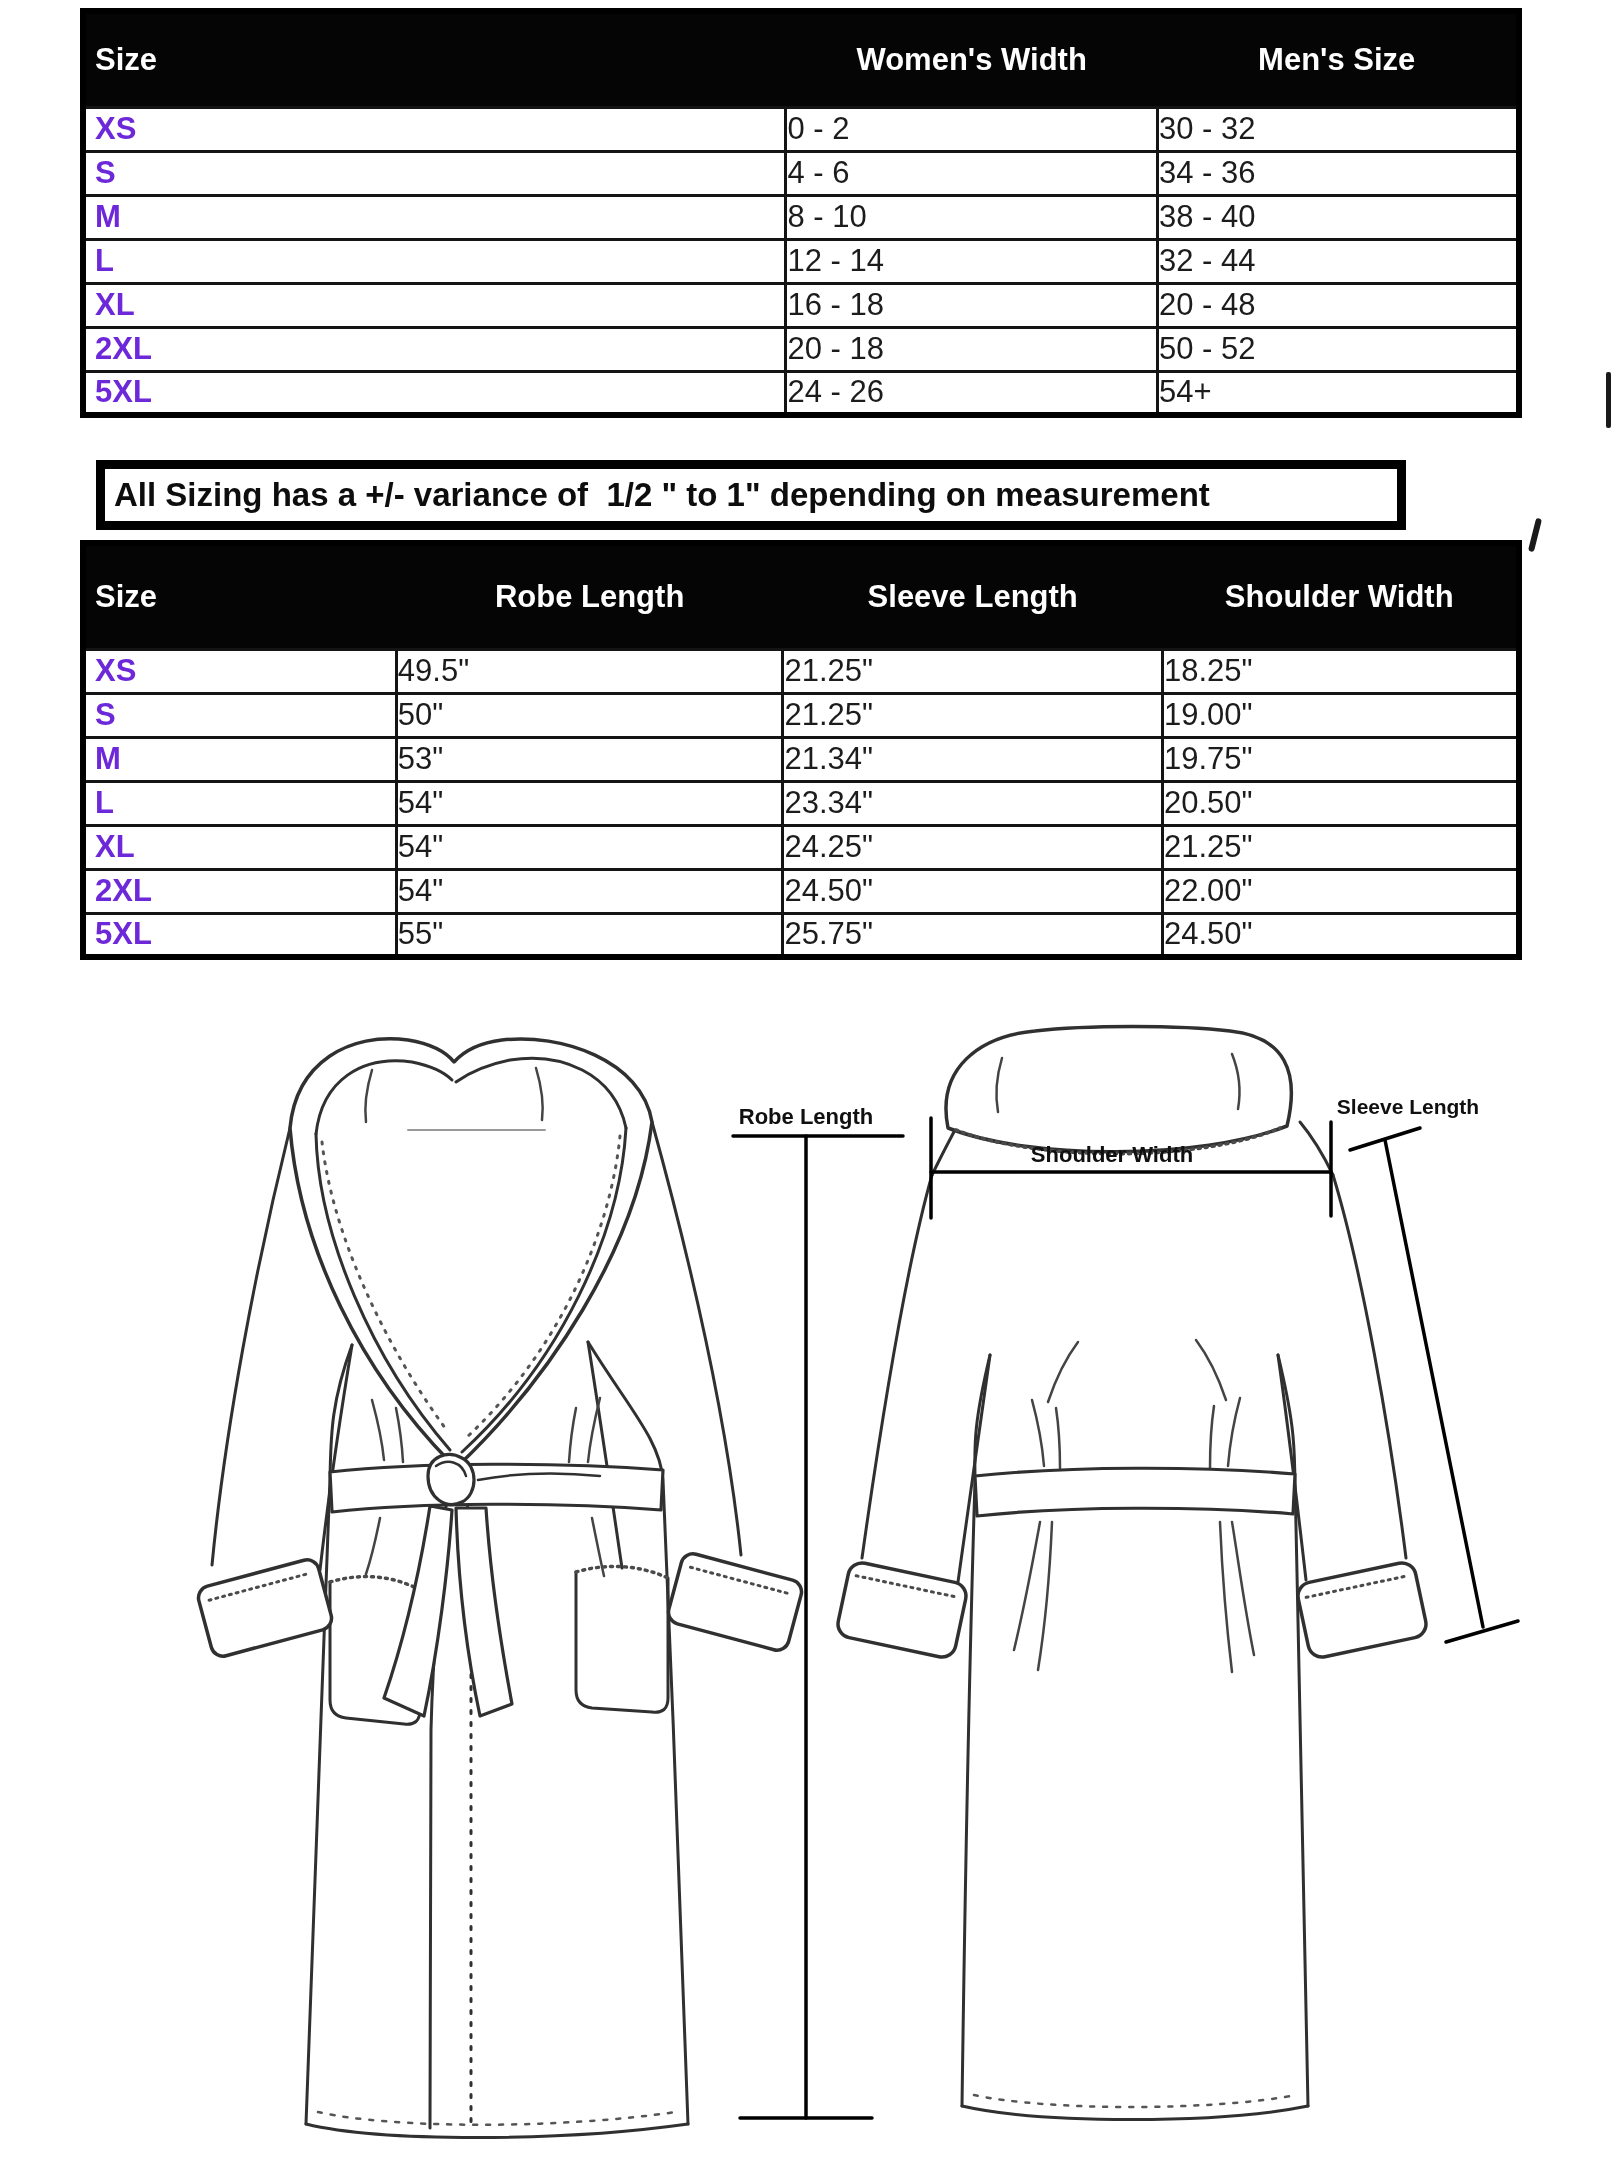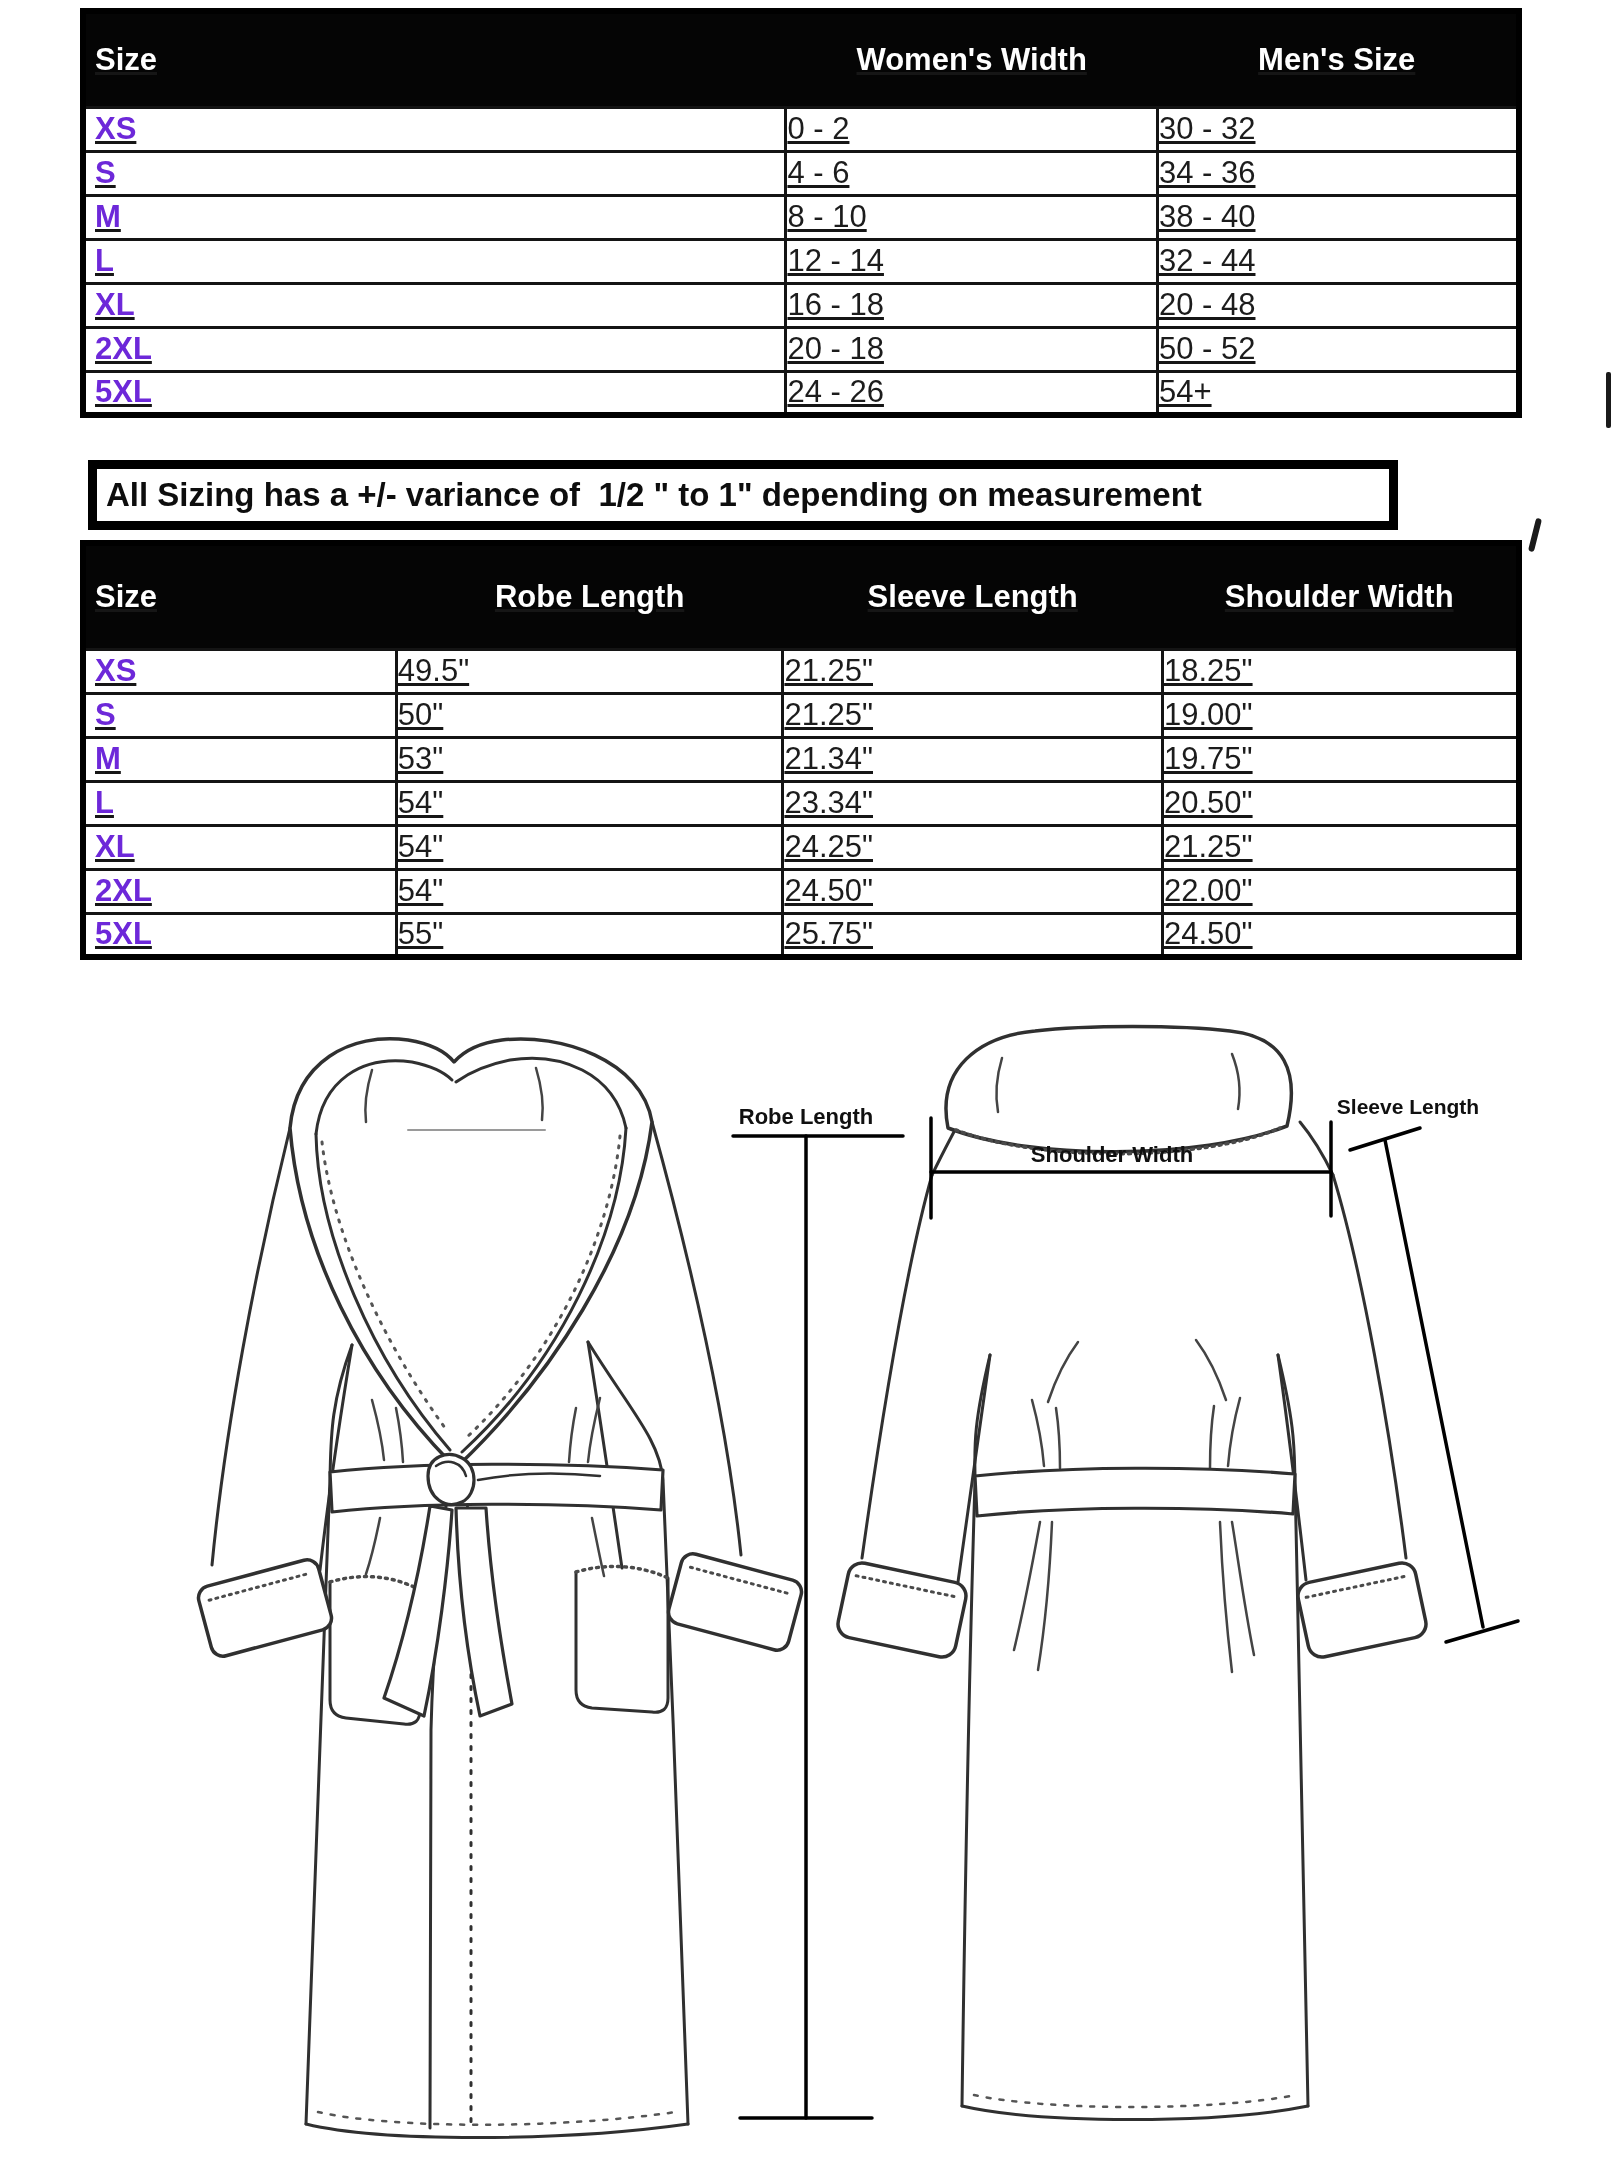--- a/index.html
+++ b/index.html
@@ -4,21 +4,21 @@
 <style>
   * { margin:0; padding:0; box-sizing:border-box; }
   html,body { background:#ffffff; }
   body {
     width:1620px; height:2160px; position:relative; overflow:hidden;
     font-family:"Liberation Sans", sans-serif; color:#161616;
   }
   .abs { position:absolute; }
 
   table { border-collapse:collapse; table-layout:fixed; background:#fff; }
-  .chart { border:6px solid #000;text-decoration:underline; }
+  .chart { border:6px solid #000; }
   .chart thead th {
     background:#050505; color:#fff; font-weight:bold; font-size:31px;
     vertical-align:middle; border:none;
   }
   .chart thead th.left, .chart tbody td.left { text-align:left; padding-left:9px; }
   .chart tbody td {
     border:3px solid #141414; height:44px; font-size:31px; text-align:left;
     vertical-align:middle; color:#1c1c1c;
   }
   .chart tbody td.size-cell { font-weight:bold; color:#6d28d9; }
@@ -86,21 +86,21 @@
       <td>50 - 52</td>
     </tr>
     <tr>
       <td class="left size-cell">5XL</td>
       <td>24 - 26</td>
       <td>54+</td>
     </tr>
   </tbody>
 </table>
 
-<div id="variance-box" class="abs" style="left:88px; top:460px; width:1310px; height:70px;">
+<div id="variance-box" class="abs" style="left:96px; top:460px; width:1310px; height:70px;">
   <span class="note-text">All Sizing has a +/- variance of  1/2 " to 1" depending on measurement</span>
 </div>
 
 <table id="table2" class="chart abs" style="left:80px; top:540px; width:1442px;">
   <colgroup>
       <col style="width:312px">
       <col style="width:385px">
       <col style="width:378px">
       <col style="width:355px">
     </colgroup>

